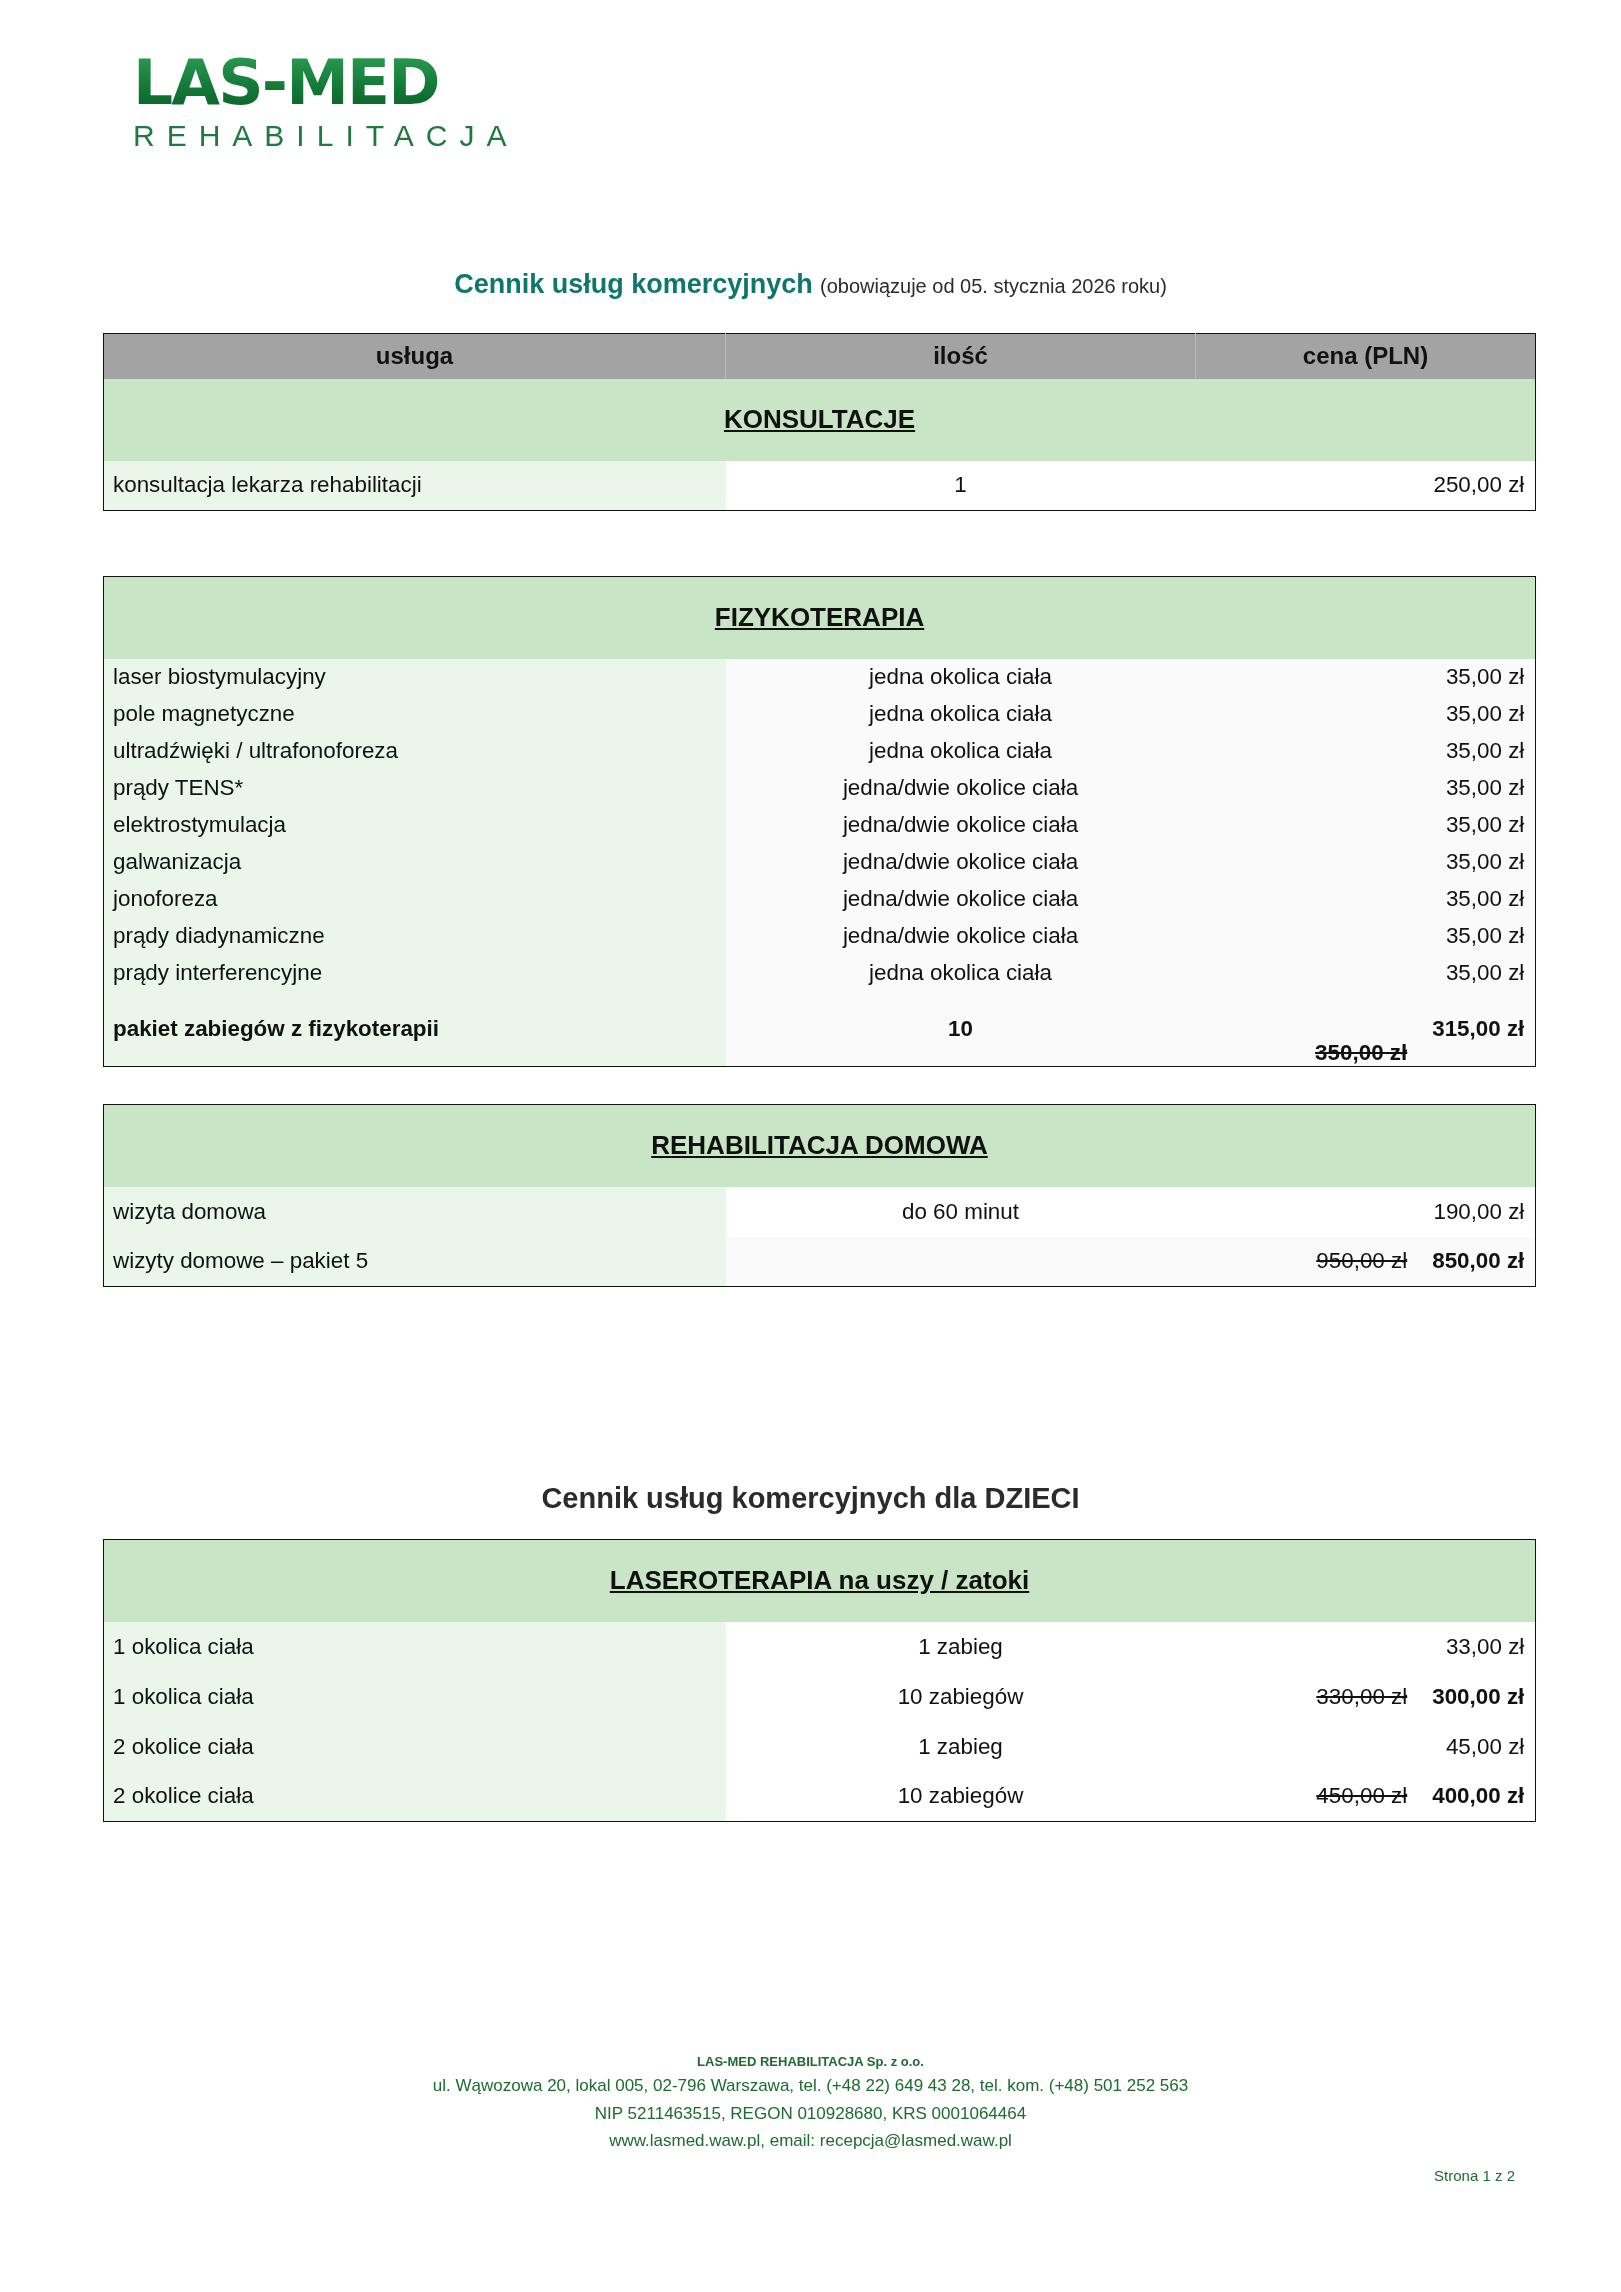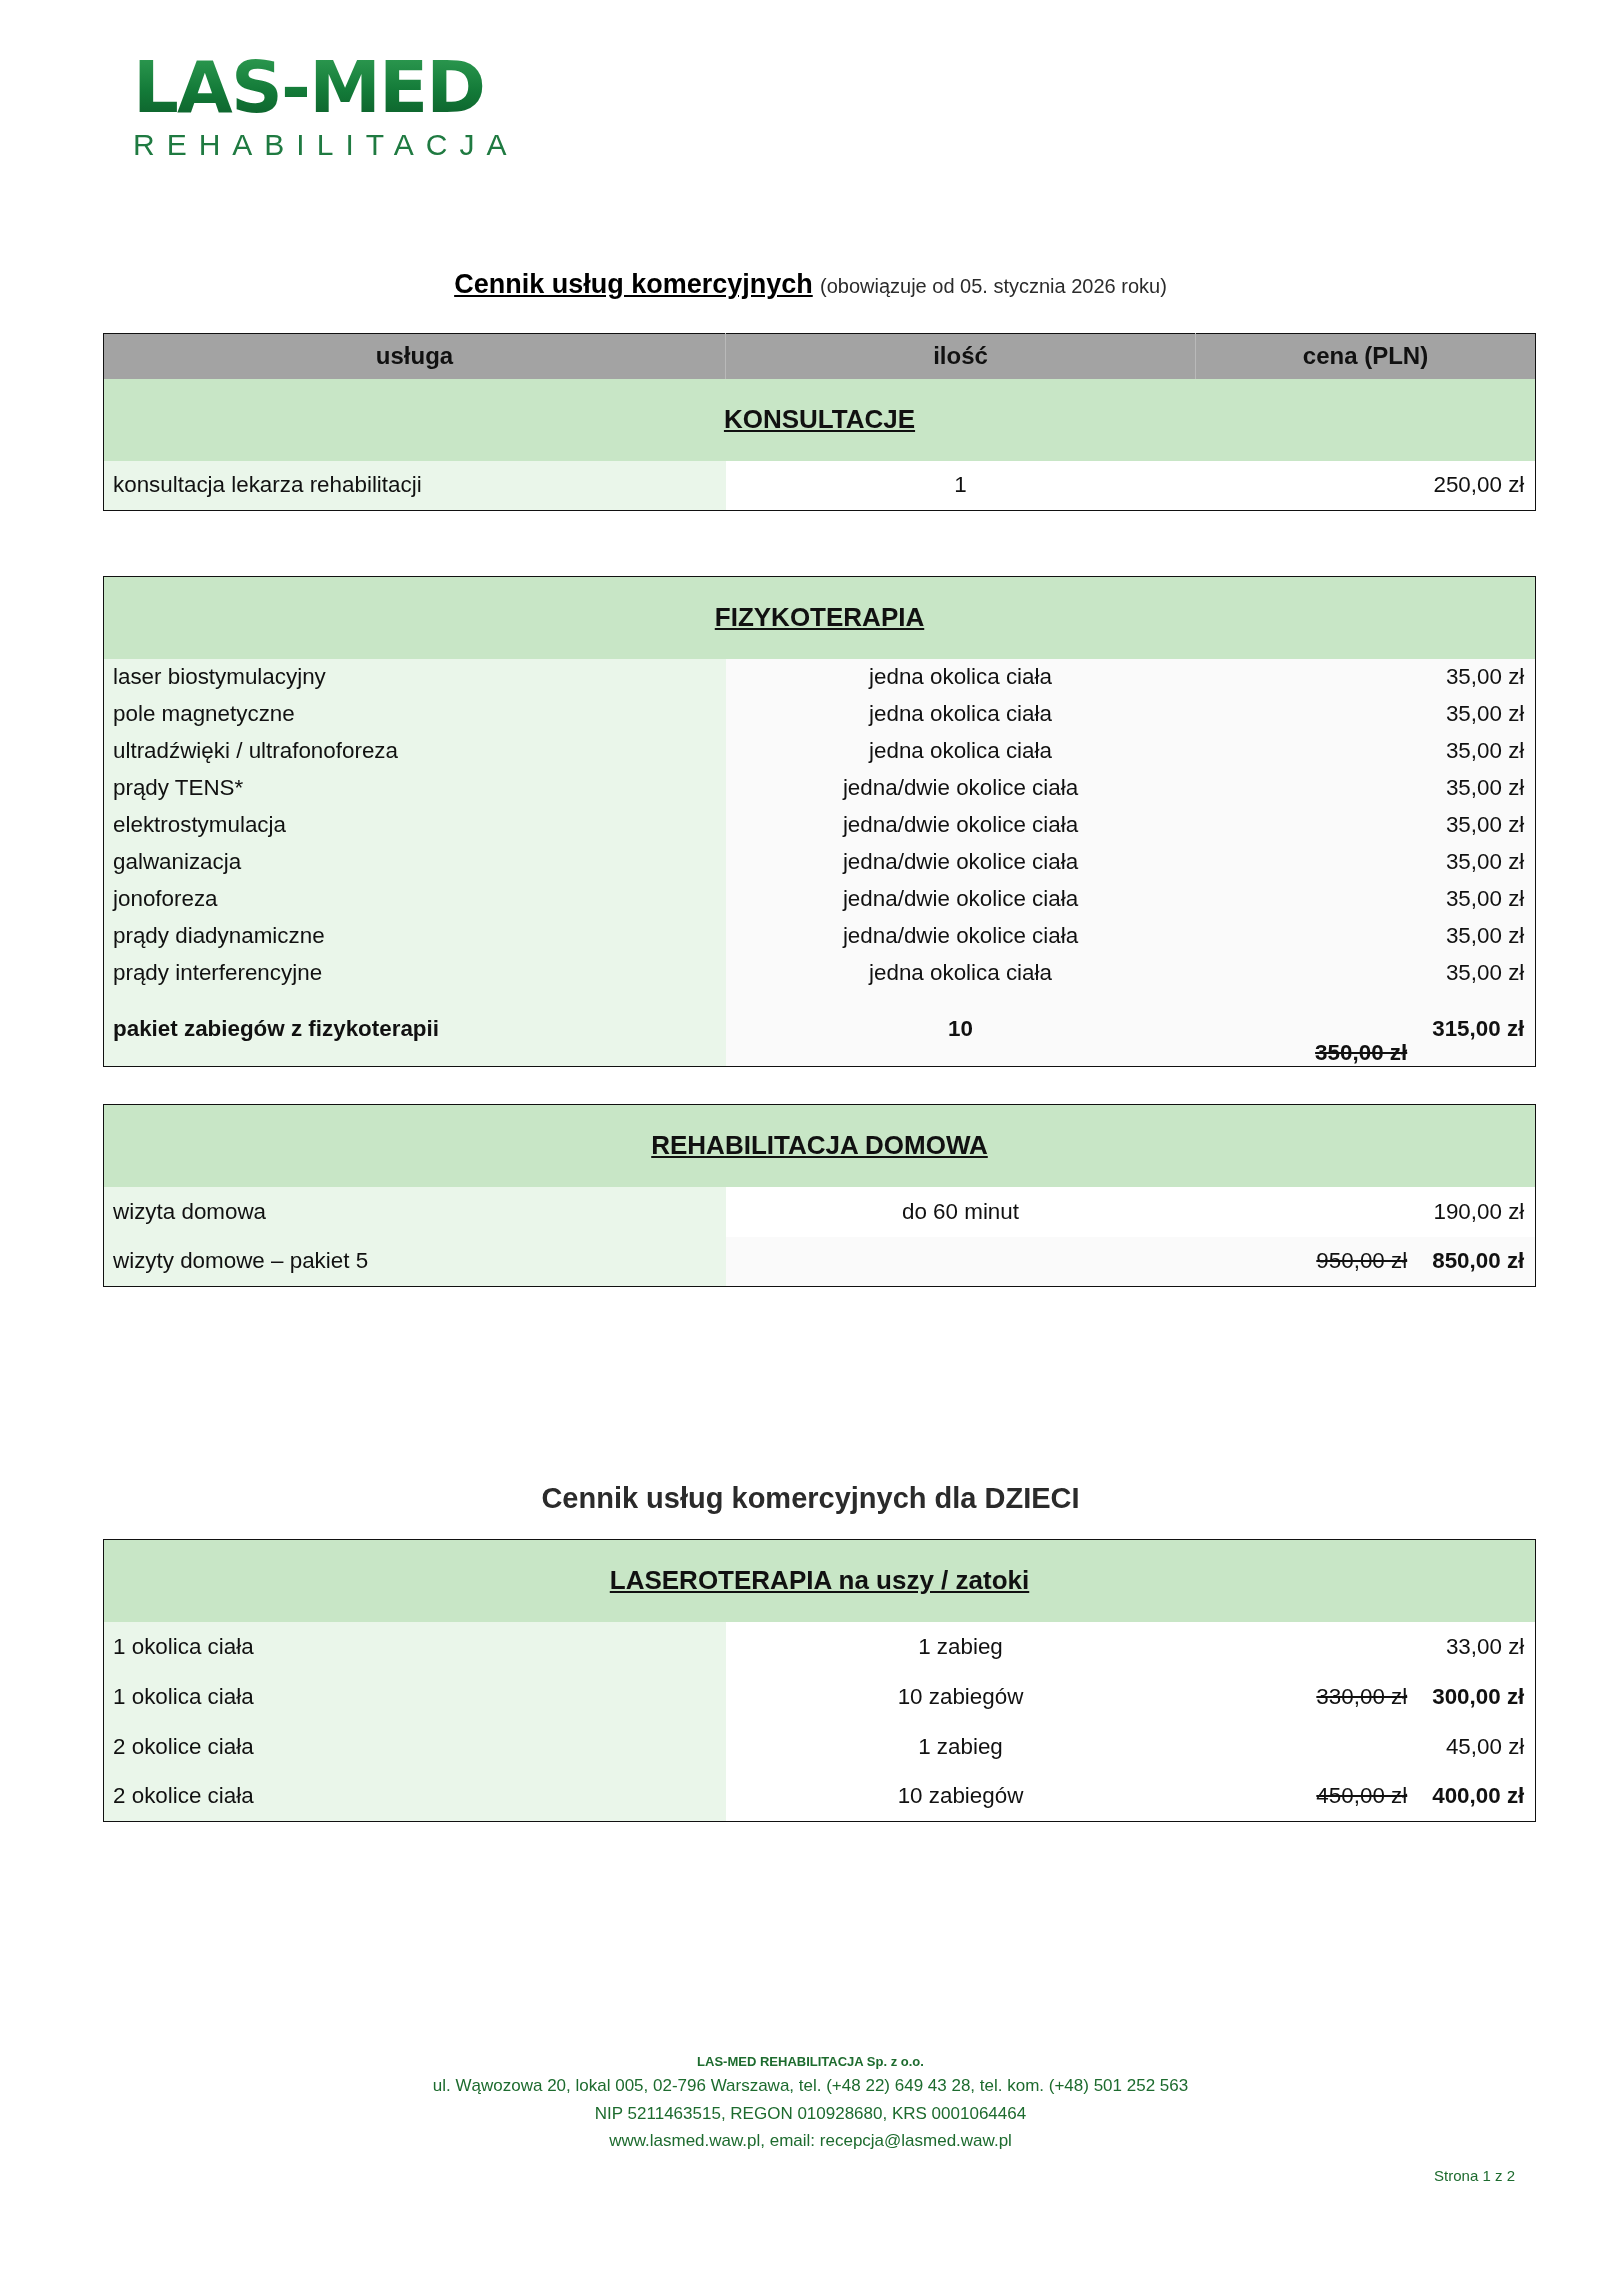--- a/index.html
+++ b/index.html
@@ -18,21 +18,21 @@
 
   
   .logo-block {
     position:absolute;
     left:133px; top:52px;
     width:573px;
   }
   .logo-main {
     font-family:"DejaVu Sans", sans-serif;
     font-weight:bold;
-    font-size:72px;
+    font-size:63px;
     line-height:0.98;
     letter-spacing:-1.8px;
     color:#1e7a3c;
     background:linear-gradient(180deg,#2f9c52 0%,#137a38 55%,#0c5e2a 100%);
     -webkit-background-clip:text;
     background-clip:text;
     -webkit-text-fill-color:transparent;
     white-space:nowrap;
   }
   .logo-sub {
@@ -48,23 +48,22 @@
   
   .doc-title {
     position:absolute;
     left:0; right:0;
     text-align:center;
     font-size:26px;
     white-space:nowrap;
   }
   .doc-title .t-main {
     font-weight:bold;
-    color:#000000;
+    color:#0f766e;
     font-size:27px;
-    text-decoration:underline;
   }
   .doc-title .t-sub {
     font-weight:400;
     color:#2b2b2b;
     font-size:20px;
   }
   #title-main-wrap { top:269px; }
   #title-kids {
     position:absolute; left:0; right:0;
     top:1482px;

